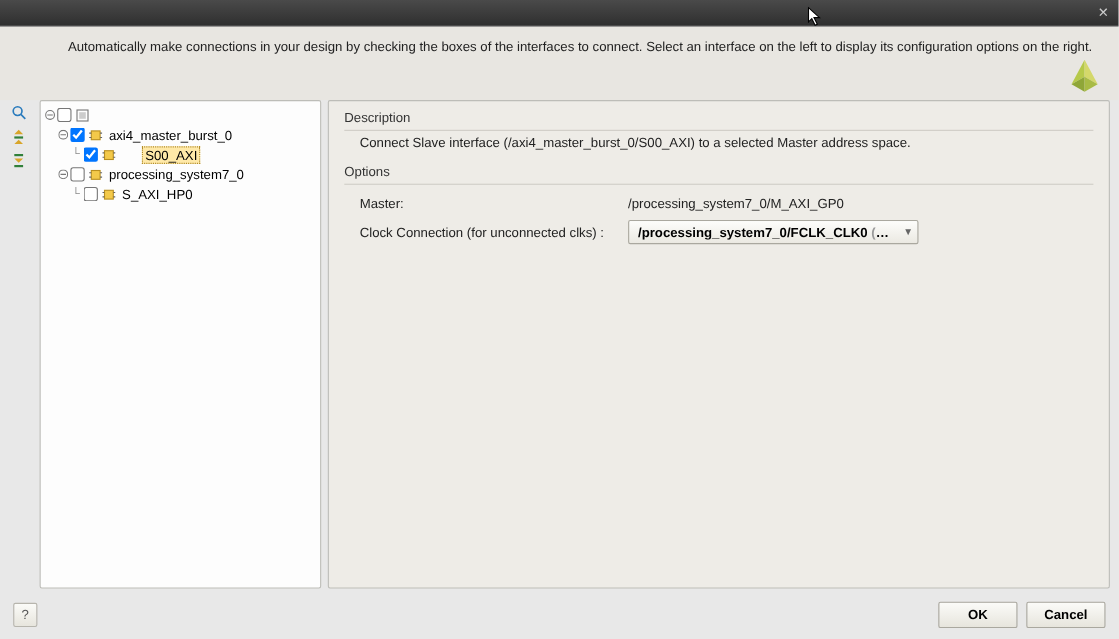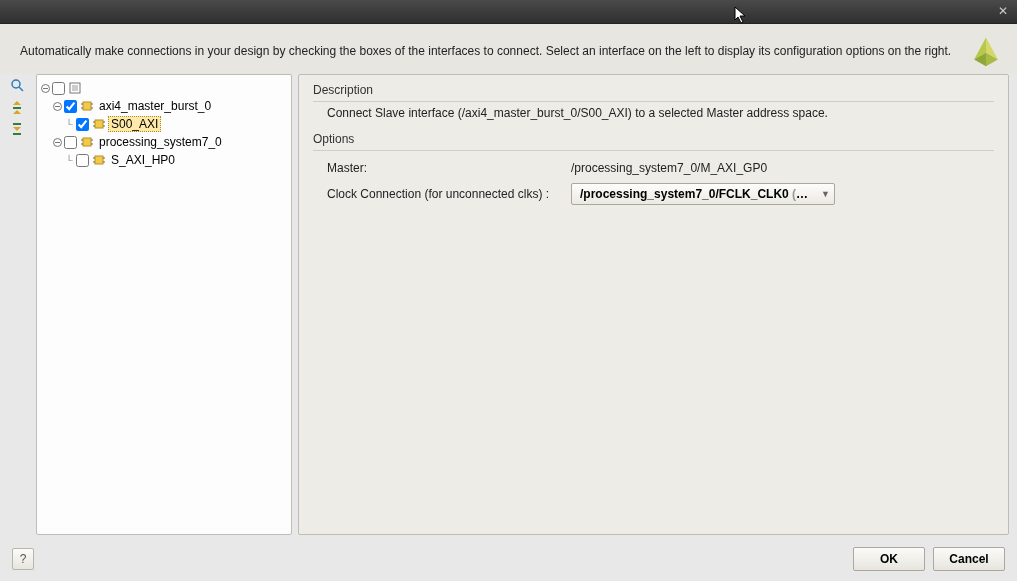--- a/index.html
+++ b/index.html
@@ -41,23 +41,24 @@
   line-height: 14px;
 }
 .cursor-arrow {
   position: absolute;
   top: 6px;
   left: 734px;
   pointer-events: none;
 }
 .header-row {
   display: flex;
-  align-items: center;
+  align-items: flex-end;
   padding: 10px 14px 6px 20px;
   background: #e8e6e1;
+  flex-direction: column;
 }
 .header-text {
   flex: 1;
   color: #222;
   font-size: 12px;
   line-height: 1.4;
   padding-right: 10px;
 }
 .header-logo {
   width: 34px;
@@ -112,21 +113,21 @@
   color: #555; cursor: pointer;
 }
 .tree-check {
   width: 13px; height: 13px; margin: 0 3px 0 1px;
   cursor: pointer;
 }
 .tree-ip-icon {
   display: inline-flex; align-items: center; margin: 0 3px 0 1px;
 }
 .tree-label { padding: 1px 3px; }
-.tree-label.selected { background: #ffe9a8; border: 1px dotted #b08b2a; padding: 0 2px; }
+.tree-label.selected { background: #ffe9a8; border: 1px dotted #b08b2a; padding: 0 2px; margin-left: 21px; }
 .right-panel {
   flex: 1;
   background: #eeece7;
   border: 1px solid #bdbdb8;
   border-radius: 2px;
   padding: 8px 14px;
   display: flex;
   flex-direction: column;
   gap: 10px;
 }

